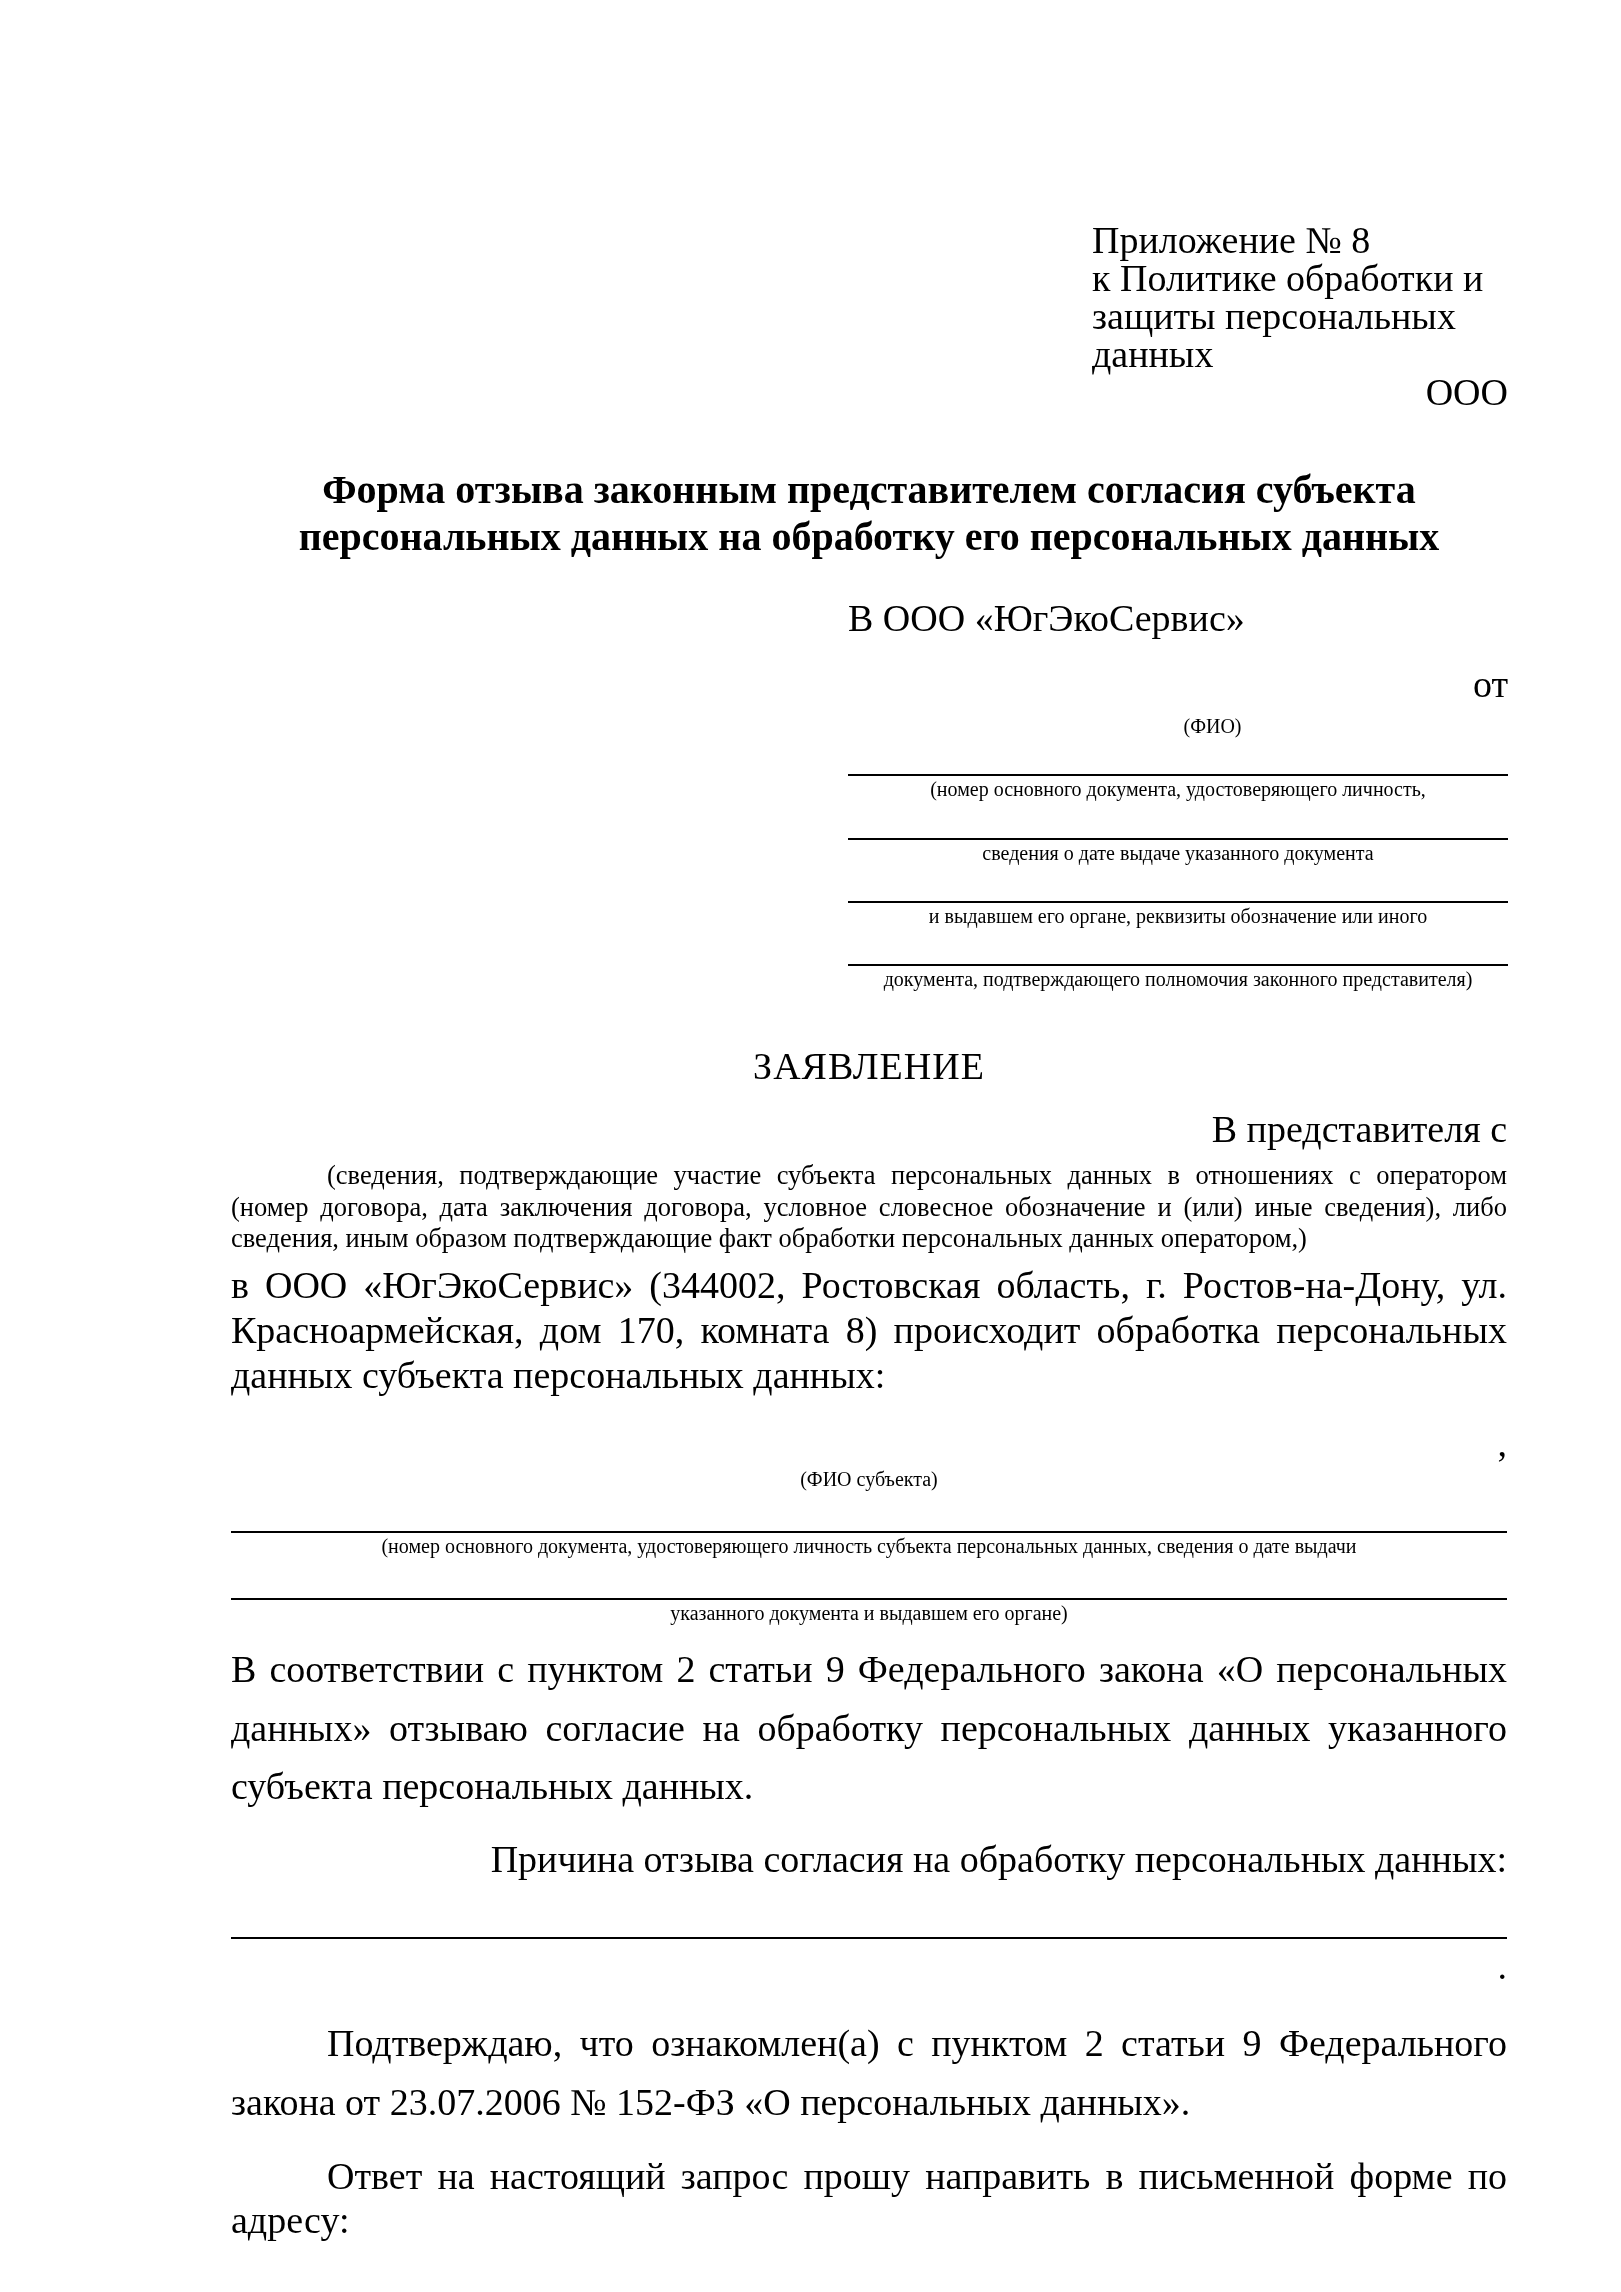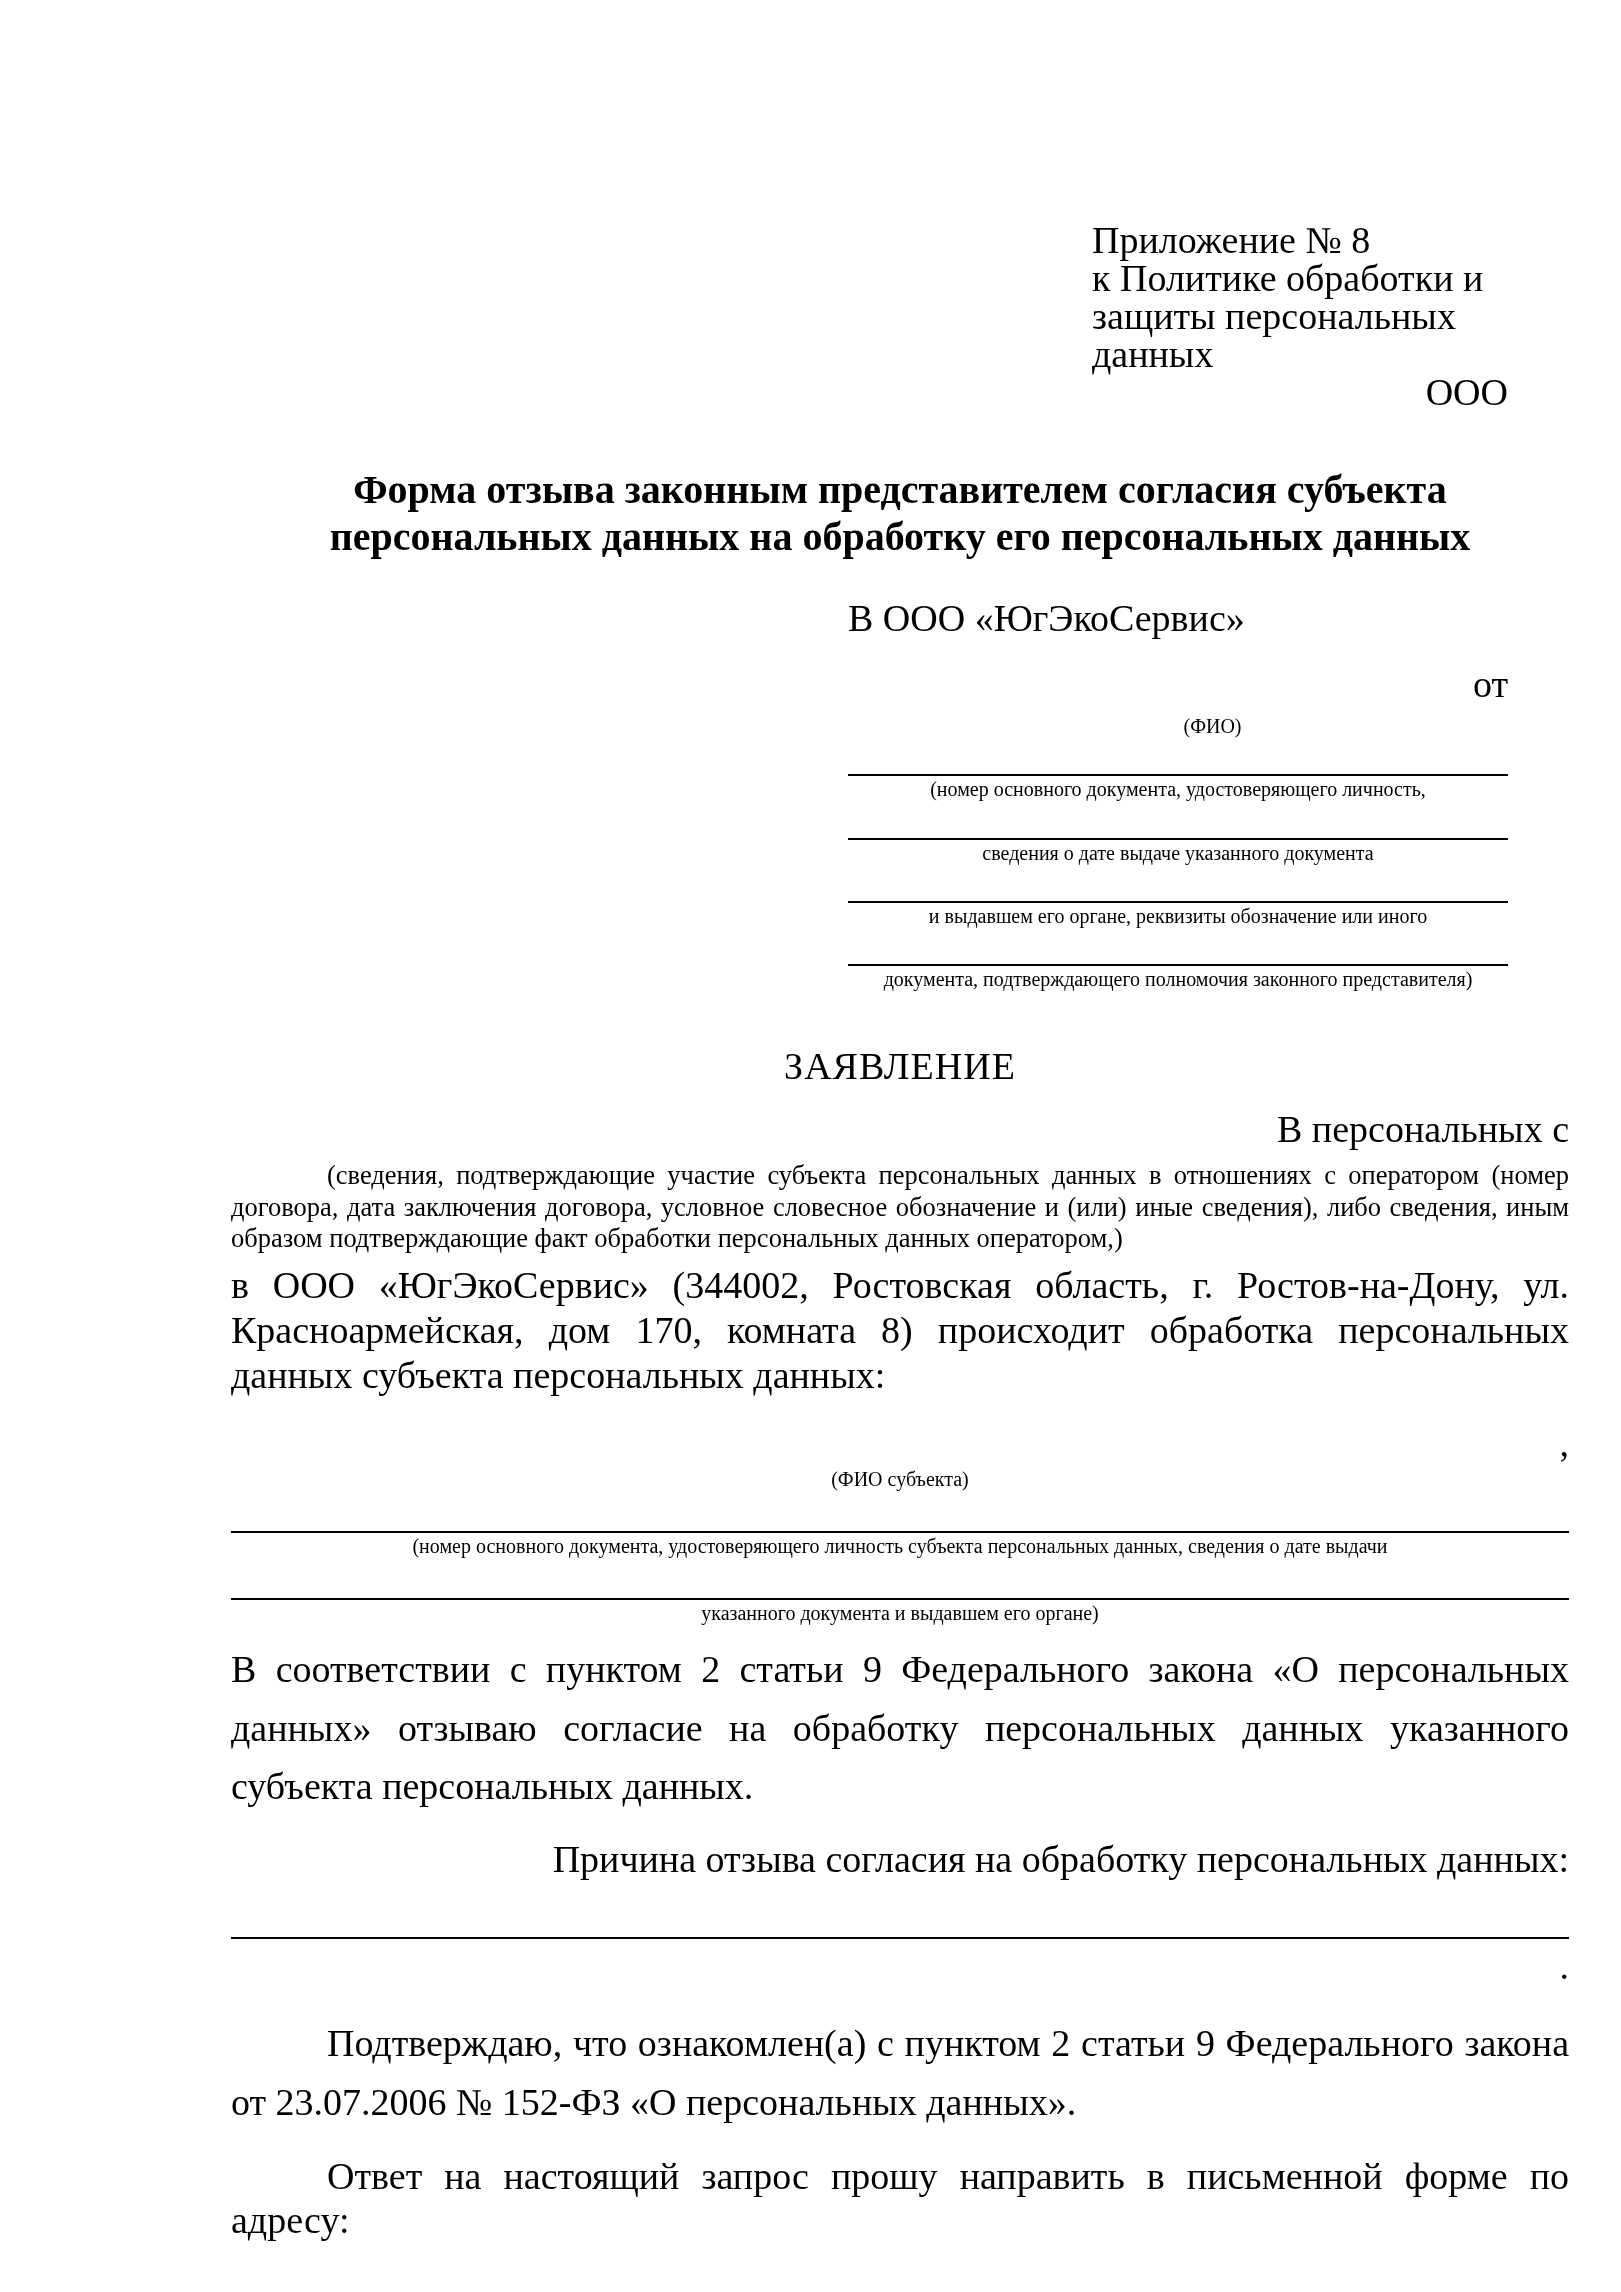--- a/index.html
+++ b/index.html
@@ -7,21 +7,21 @@
   .page {
     position:relative;
     width:1621px; height:2293px;
     margin:0 auto;
     background:#ffffff;
     color:#000000;
     font-family:"Liberation Serif", "DejaVu Serif", serif;
     font-size:38px;
     line-height:1.15;
     box-sizing:border-box;
-    padding:221px 52px 0 231px;
+    padding:221px 114px 0 231px;
     overflow:hidden;
   }
   .row { display:flex; align-items:flex-end;flex-direction:column; }
   .fill { flex:1 1 auto; border-bottom:2.9px solid #000; margin-bottom:4.9px; }
 
   
   .annex { margin-left:861px; width:416px; line-height:1.0; }
   .annex > div { margin-bottom:0; }
   .annex .row { line-height:1.0; }
   .annex .fill { margin-bottom:5.9px; }
@@ -93,21 +93,21 @@
     <div class="blank-rule"></div>
     <div class="cap">и выдавшем его органе, реквизиты обозначение или иного</div>
 
     <div class="blank-rule"></div>
     <div class="cap">документа, подтверждающего полномочия законного представителя)</div>
   </div>
 
   <div class="heading">ЗАЯВЛЕНИЕ</div>
 
   <div class="row accordance">
-    <span class="lead">В персональных с</span>
+    <span class="lead">В представителя с</span>
     <span class="fill"></span>
   </div>
 
   <p class="fine">(сведения, подтверждающие участие субъекта персональных данных в отношениях с оператором (номер договора, дата заключения договора, условное словесное обозначение и (или) иные сведения), либо сведения, иным образом подтверждающие факт обработки персональных данных оператором,)</p>
 
   <p class="op-par">в ООО «ЮгЭкоСервис» (344002, Ростовская область, г. Ростов-на-Дону, ул. Красноармейская, дом 170, комната 8) происходит обработка персональных данных субъекта персональных данных:</p>
 
   <div class="subject-block">
     <div class="row subject-fio-row">
       <span class="fill"></span>

